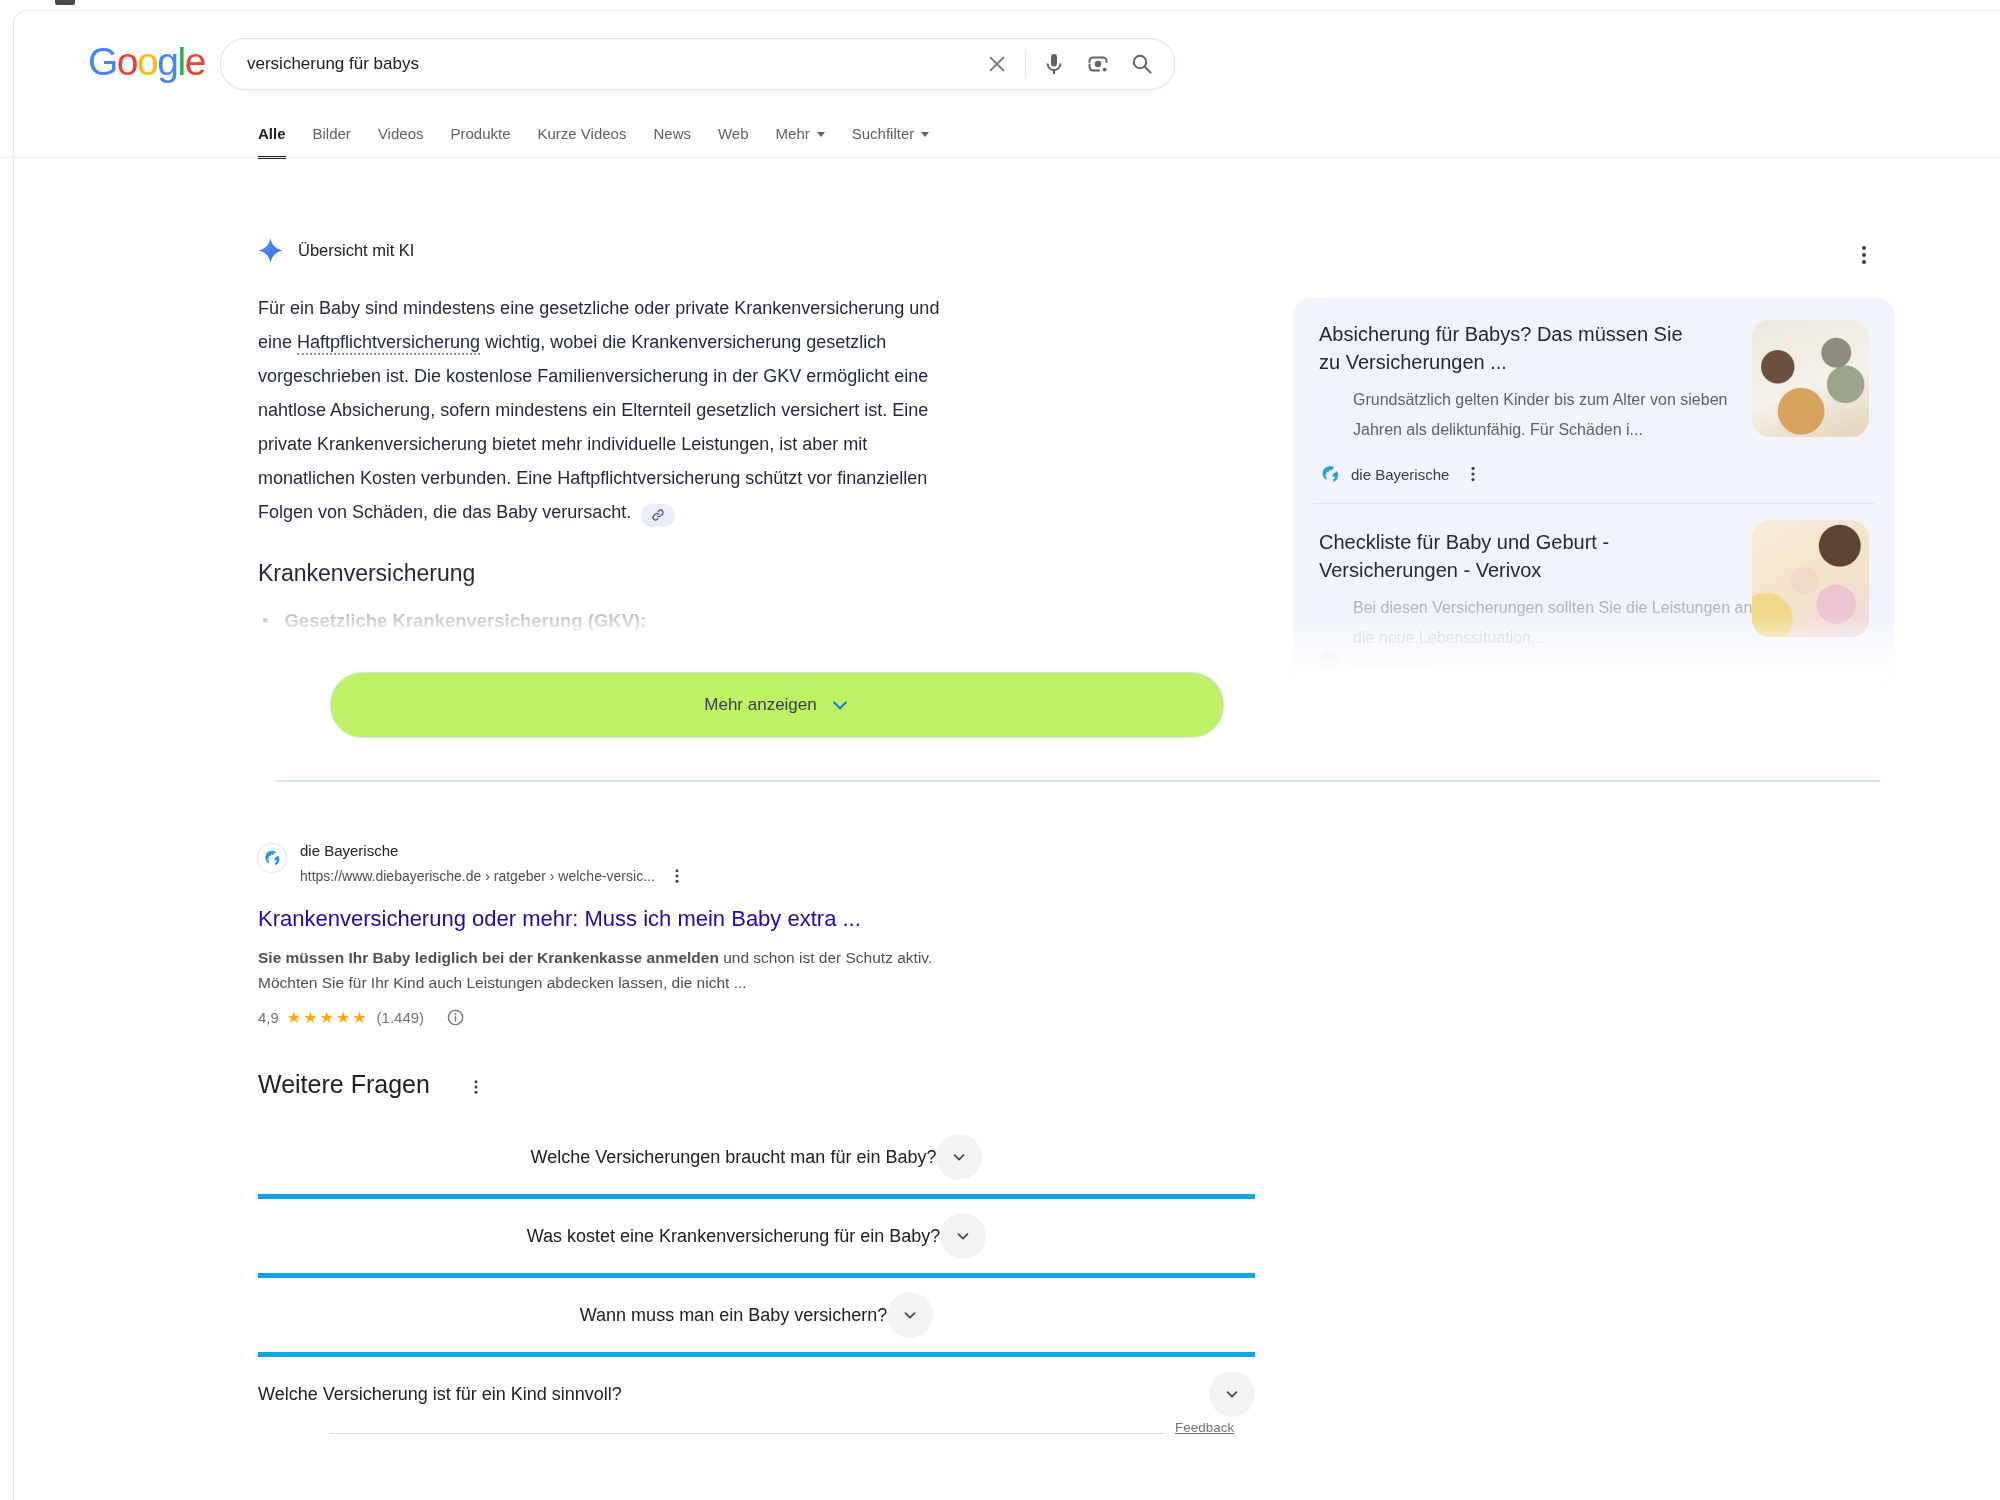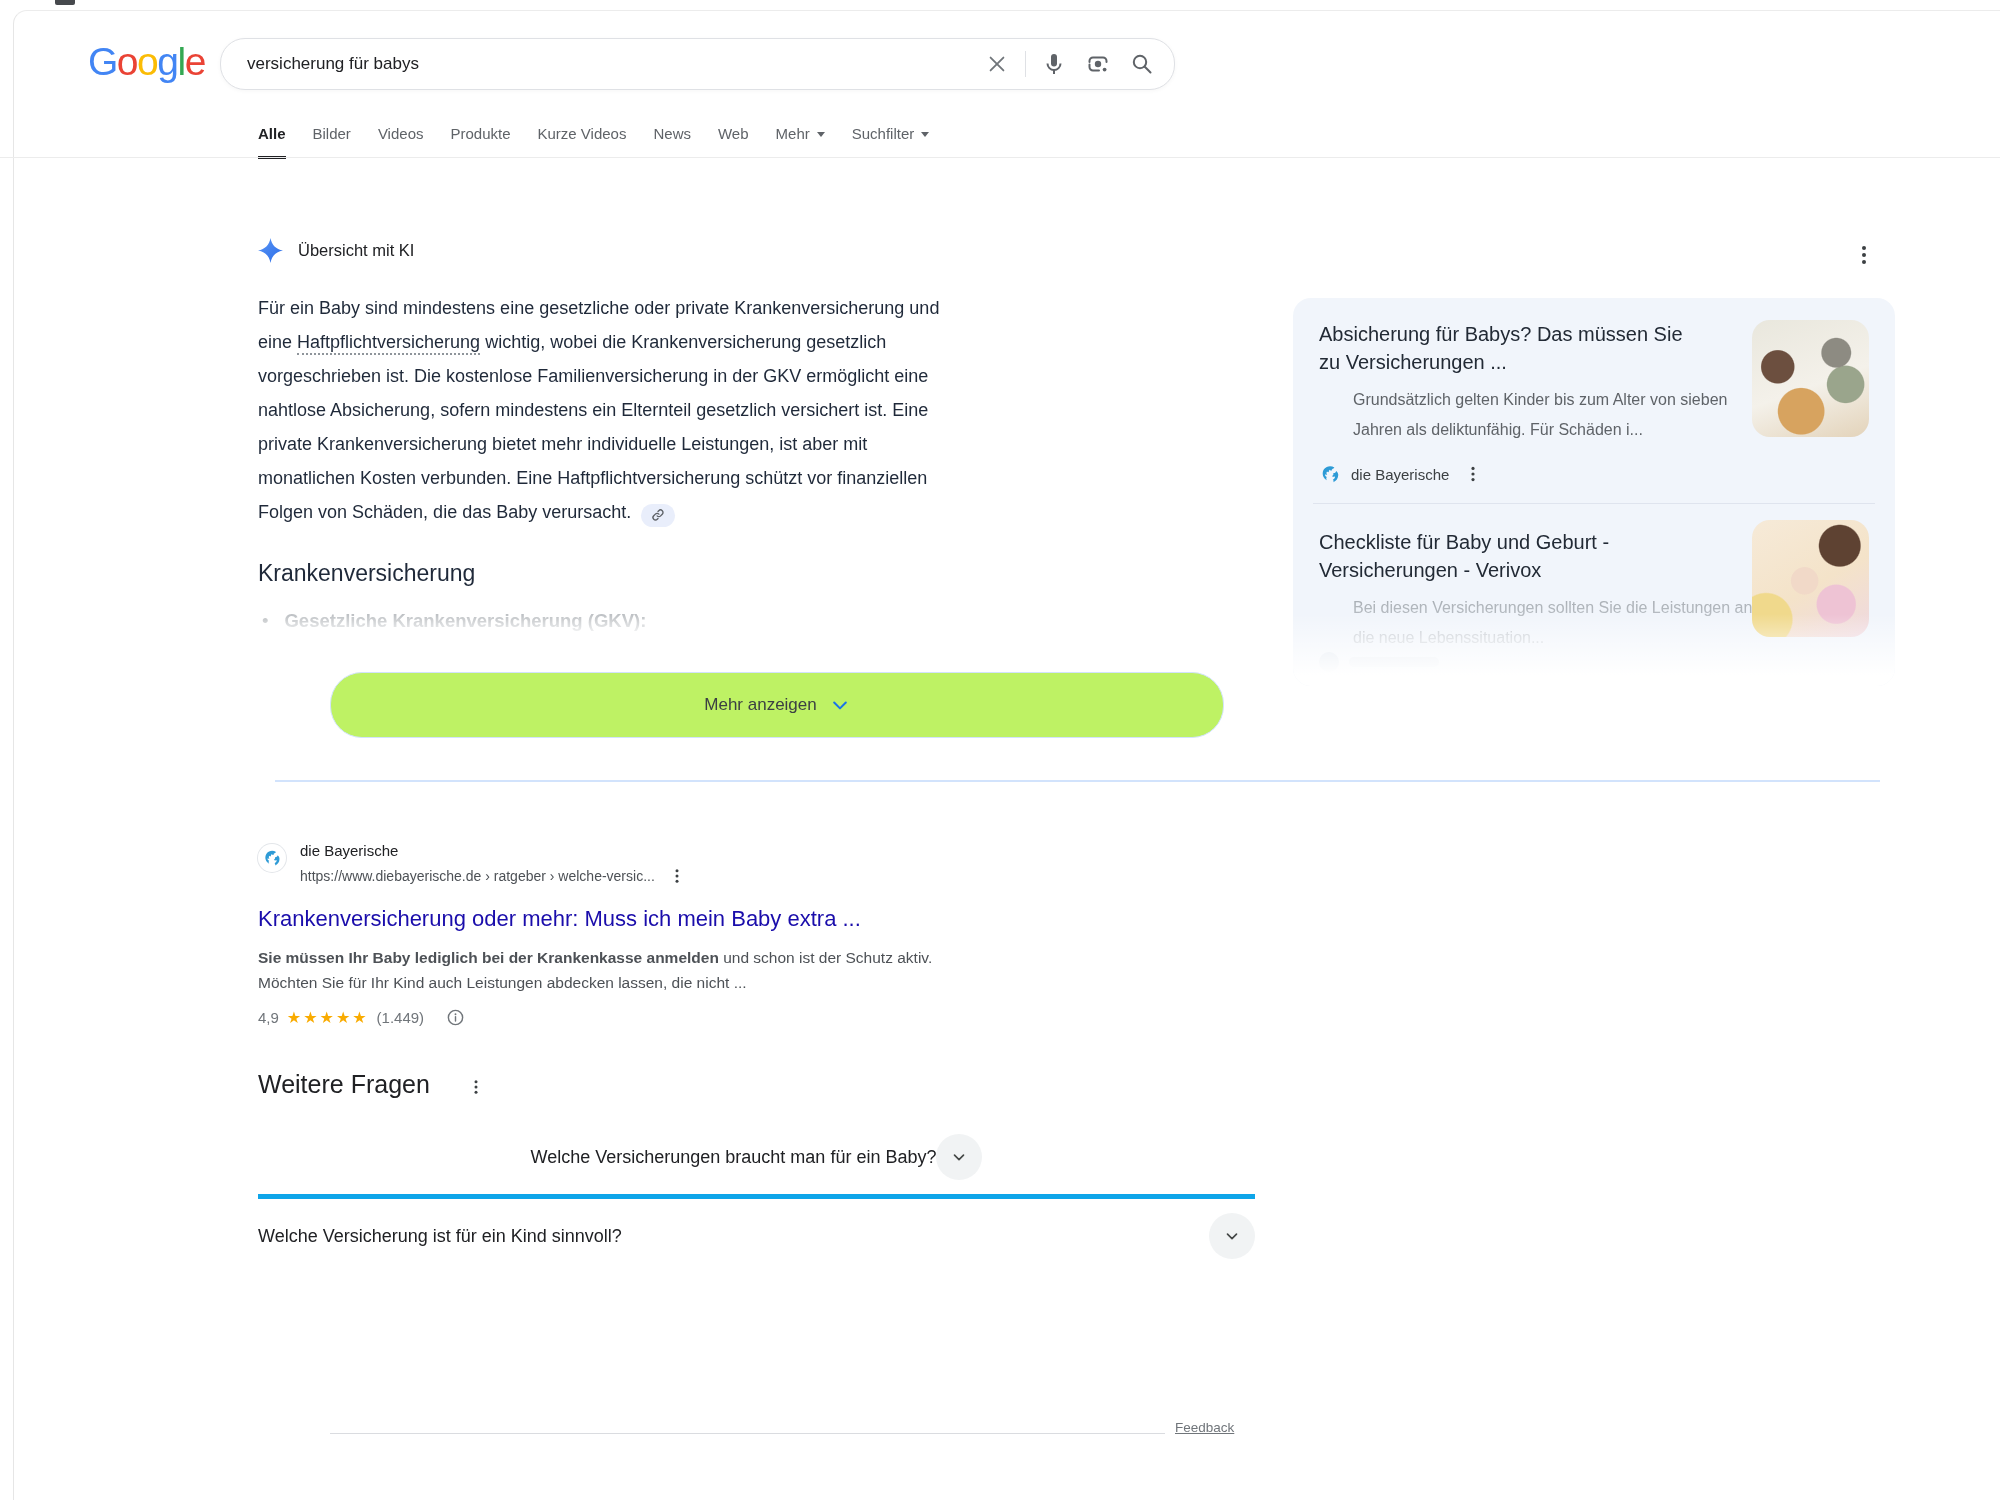--- a/index.html
+++ b/index.html
@@ -294,20 +294,36 @@
   </div>
   <div class="rq-list">
     <div class="rq-row divided">
       <span class="rq-q">Welche Versicherungen braucht man für ein Baby?</span>
       <button class="rq-btn">
           <svg width="18" height="18" viewBox="0 0 24 24" fill="none" stroke="#444746" stroke-width="2.2" stroke-linecap="round" stroke-linejoin="round">
             <path d="M6 9.5l6 6 6-6"></path>
           </svg>
         </button>
     </div>
+    <div class="rq-row divided">
+      <span class="rq-q">Was kostet eine Krankenversicherung für ein Baby?</span>
+      <button class="rq-btn">
+          <svg width="18" height="18" viewBox="0 0 24 24" fill="none" stroke="#444746" stroke-width="2.2" stroke-linecap="round" stroke-linejoin="round">
+            <path d="M6 9.5l6 6 6-6"></path>
+          </svg>
+        </button>
+    </div>
+    <div class="rq-row divided">
+      <span class="rq-q">Wann muss man ein Baby versichern?</span>
+      <button class="rq-btn">
+          <svg width="18" height="18" viewBox="0 0 24 24" fill="none" stroke="#444746" stroke-width="2.2" stroke-linecap="round" stroke-linejoin="round">
+            <path d="M6 9.5l6 6 6-6"></path>
+          </svg>
+        </button>
+    </div>
     <div class="rq-row">
       <span class="rq-q">Welche Versicherung ist für ein Kind sinnvoll?</span>
       <button class="rq-btn">
           <svg width="18" height="18" viewBox="0 0 24 24" fill="none" stroke="#444746" stroke-width="2.2" stroke-linecap="round" stroke-linejoin="round">
             <path d="M6 9.5l6 6 6-6"></path>
           </svg>
         </button>
     </div>
   </div>
   <div class="feedback-divider"></div>

